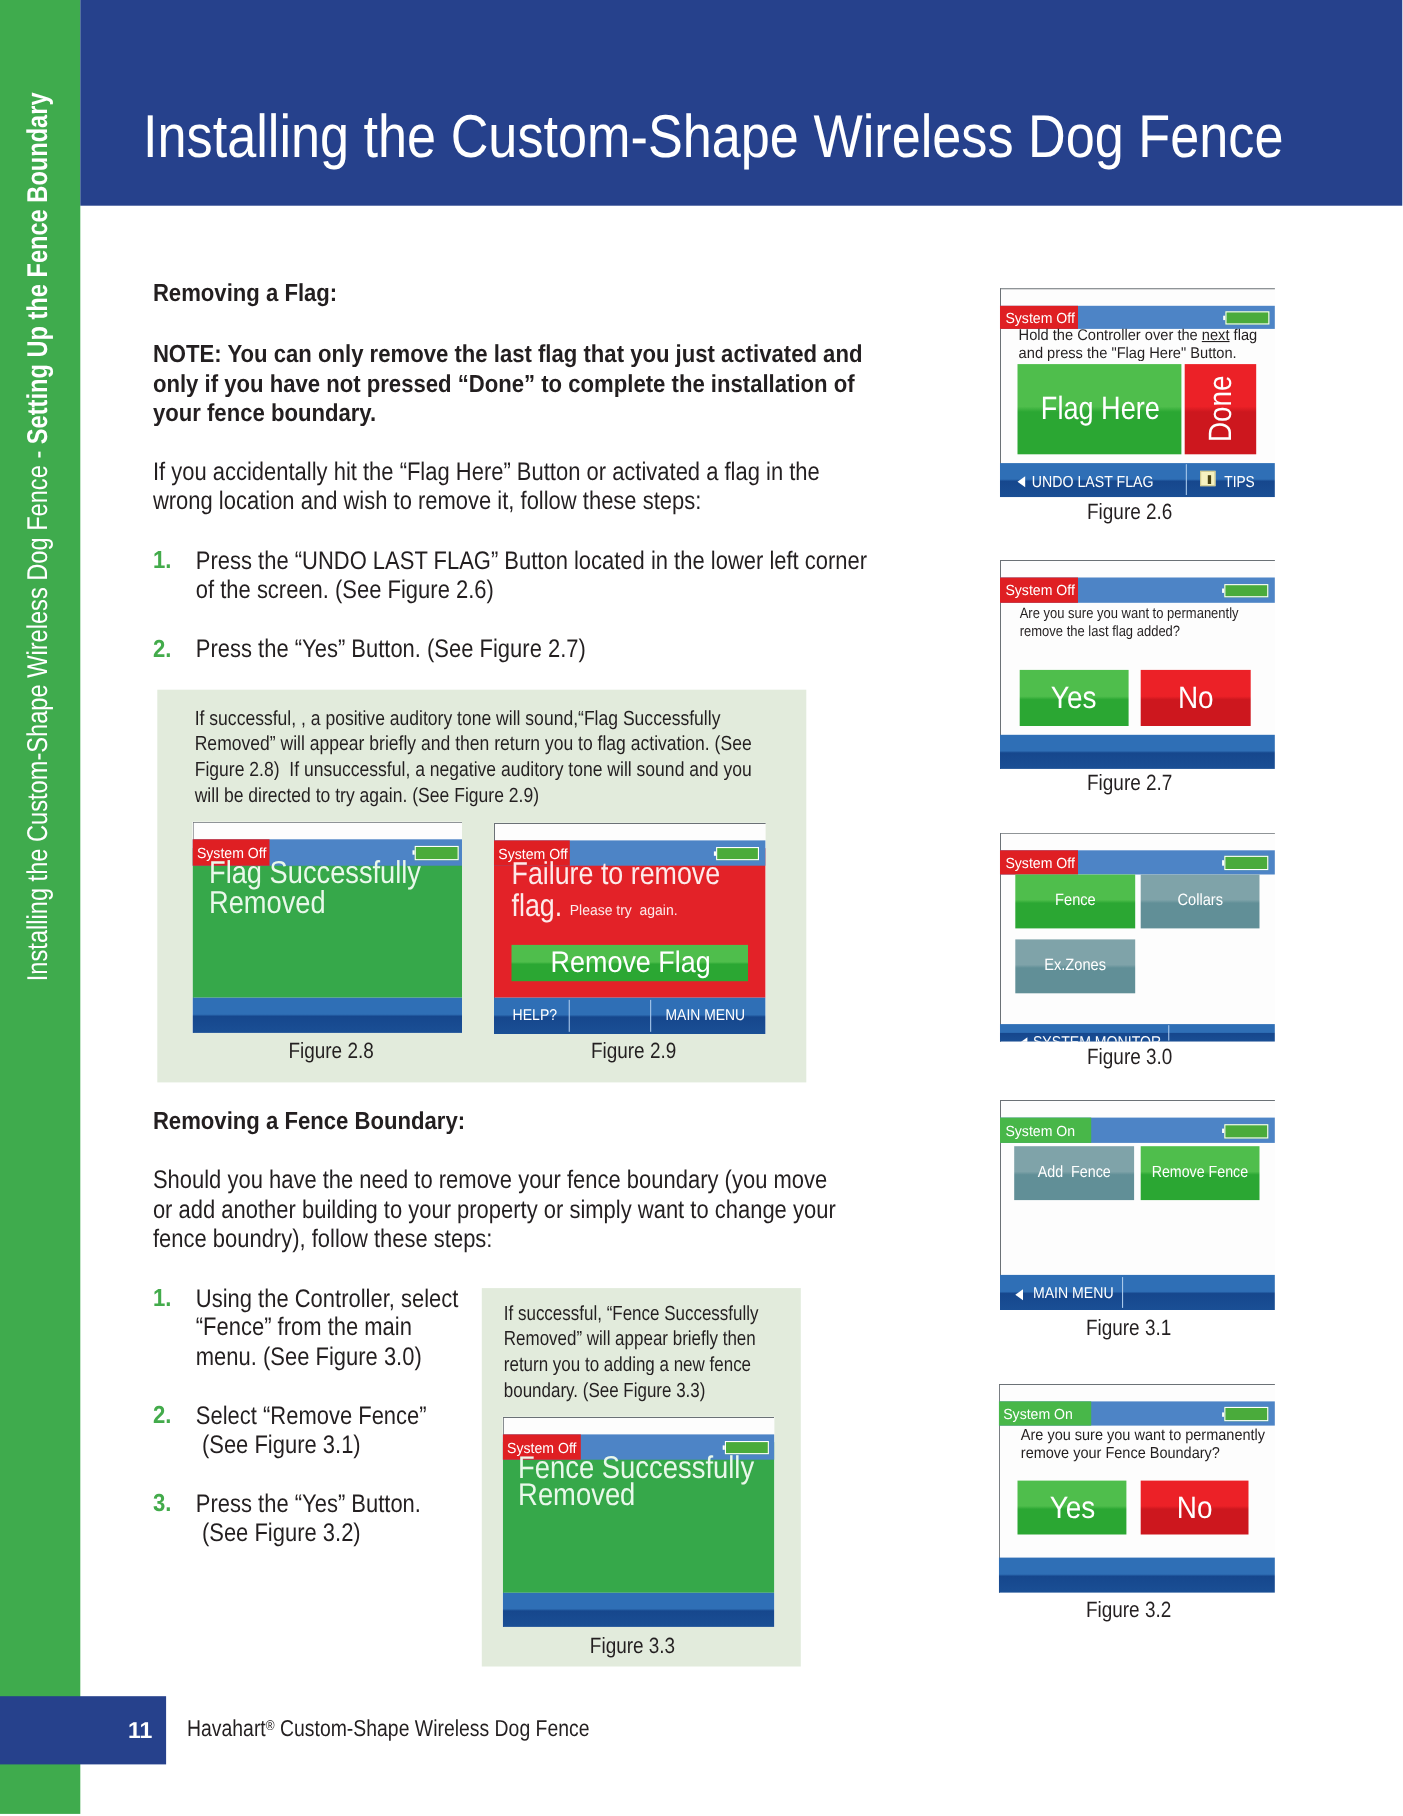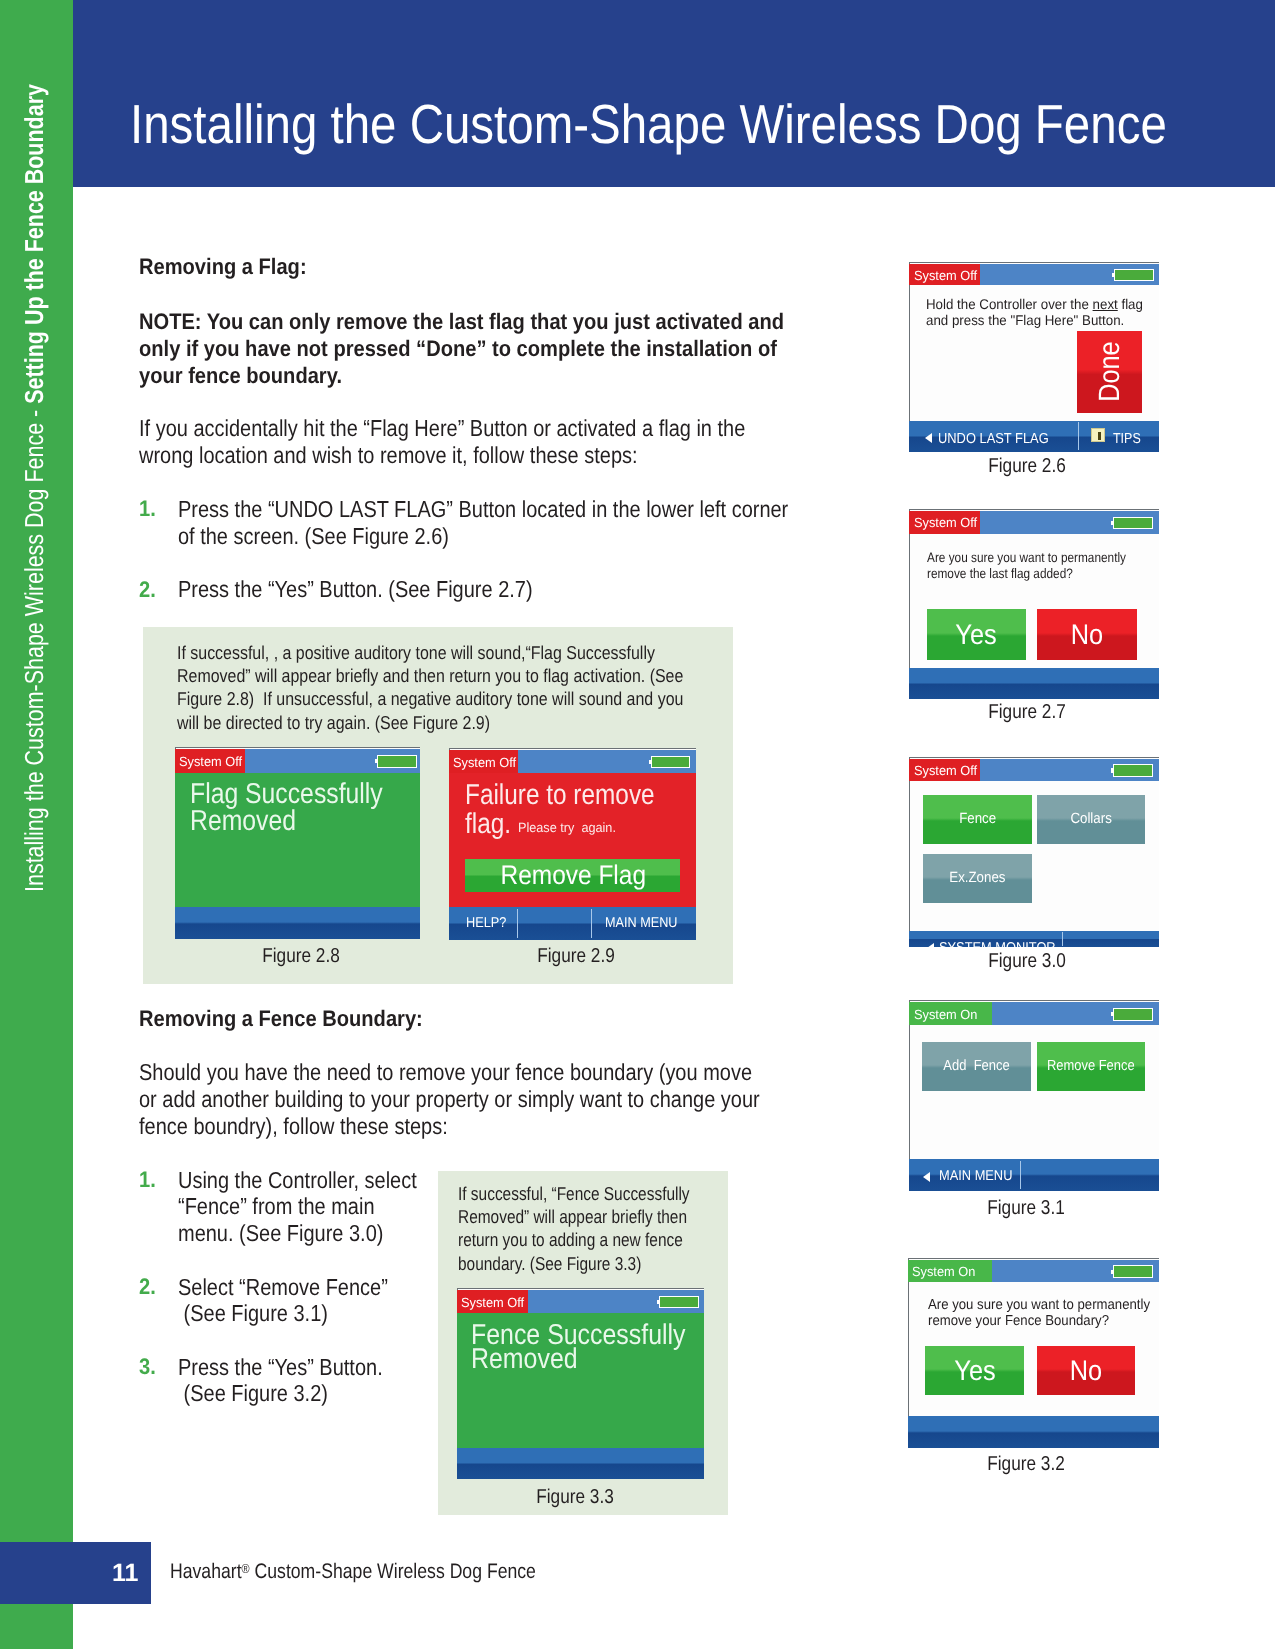--- a/index.html
+++ b/index.html
@@ -11,31 +11,31 @@
   .spine{position:absolute;left:0;top:0;width:73px;height:1649px;background:#3fab4d;}
   .spine-label{position:absolute;white-space:pre;color:#fff;line-height:1;}
 
   .hdr{position:absolute;left:73px;top:0;width:1202px;height:187px;background:#26418c;}
   .hdr-title{position:absolute;left:130px;top:96.5px;color:#fff;
       font-size:55px;white-space:nowrap;transform-origin:0 0;transform:scaleX(0.863);
       line-height:1;}
 
   .foot-box{position:absolute;left:0;top:1542px;width:151px;height:62px;background:#26418c;}
   .foot-num{position:absolute;left:0;top:1542px;width:138.5px;height:62px;color:#fff;
-      font-size:25px;font-weight:bold;text-align:right;line-height:63px;}
+      font-size:21px;font-weight:bold;text-align:right;line-height:63px;}
   .foot-txt{position:absolute;left:169.6px;color:#231f20;font-size:21px;white-space:nowrap;
       transform-origin:0 0;transform:scaleX(0.840);line-height:1;}
 
   .ln{position:absolute;white-space:pre;color:#231f20;transform-origin:0 0;line-height:1;}
   .nm{position:absolute;color:#43ab4b;font-weight:bold;white-space:pre;
       transform-origin:0 0;line-height:1;}
   .callout{position:absolute;background:#e2ebdc;}
 
   .scr{position:absolute;background:#fdfdfd;overflow:hidden;box-shadow:inset 1px 0 0 #6b7176, inset 0 1px 0 #6b7176;}
-  .sbar{position:absolute;left:0;top:2px;width:100%;background:#4d84c6;}
+  .sbar{position:absolute;left:0;top:16px;width:100%;background:#4d84c6;}
   .st{position:absolute;left:0;top:0;height:100%;color:#fff;font-weight:bold;
        display:flex;align-items:center;justify-content:center;line-height:1;}
   .st.off{background:#df1f23;}
   .st.on{background:#48b749;padding-left:12px;}
   .batt{position:absolute;border:1.8px solid #fff;background:#4aab3b;box-sizing:border-box;}
   .battnub{position:absolute;background:#fff;}
   .nav{position:absolute;left:0;bottom:0;width:100%;
        background:linear-gradient(#2f6fb6 0%,#2f6fb6 47%,#16478d 53%,#1a4f95 100%);}
   .navsep{position:absolute;top:6%;height:88%;width:1px;background:#a8c8ea;}
   .tri{position:absolute;width:0;height:0;border-style:solid;
@@ -99,20 +99,23 @@
 <div class="scr" style="left:909.1px;top:261.5px;width:249.5px;height:190.7px;">
 <div class="sbar" style="height:21.1px;">
         <div class="st off" style="width:70.7px;">
           <span style="position:absolute;left:4.7px;top:5.00px;font-size:13.35px;font-weight:normal;white-space:pre;transform:scaleX(0.96);transform-origin:0 0;">System Off</span>
         </div>
         <div class="battnub" style="left:202.9px;top:9.5px;width:2.4px;height:4.3px;"></div>
         <div class="batt" style="left:204.9px;top:5.3px;width:39.8px;height:12.6px;"></div>
       </div>
 <div class="scrtxt" style="left:17.0px;top:35.06px;font-size:14.1px;transform:scaleX(0.945);transform-origin:0 0;"><span>Hold the Controller over the </span><span style="text-decoration:underline;">next</span><span> flag</span></div>
 <div class="scrtxt" style="left:17.0px;top:51.36px;font-size:14.1px;transform:scaleX(0.945);transform-origin:0 0;">and press the "Flag Here" Button.</div>
+<div class="btn green" style="left:16.3px;top:69.3px;width:148.9px;height:82.6px;">
+        <span style="display:block;font-size:29.3px;white-space:pre;transform:scaleX(0.841);">Flag Here</span>
+      </div>
 <div class="btn red" style="left:168.2px;top:69.3px;width:65.1px;height:82.6px;">
         <span style="display:block;font-size:29.3px;white-space:pre;transform:rotate(-90deg) scaleX(0.863);">Done</span>
       </div>
 <div class="nav" style="height:31.6px;">
         <div class="tri" style="left:16.1px;top:12.2px;border-width:5.4px 7.0px 5.4px 0;border-color:transparent #fff transparent transparent;"></div>
         <div class="scrmsg" style="left:28.6px;top:11.73px;font-size:14.5px;font-weight:normal;transform:scaleX(0.888);transform-origin:0 0;">UNDO LAST FLAG</div>
         <div style="position:absolute;left:182.4px;top:7.5px;width:13.8px;height:13.5px;background:#f6f2c0;border:1px solid #cfc98f;box-sizing:border-box;">
           <div style="position:absolute;left:5.5px;top:3.0px;width:2.6px;height:7.6px;background:#4b4414;"></div>
         </div>
         <div class="scrmsg" style="left:203.9px;top:11.03px;font-size:14.5px;font-weight:normal;transform:scaleX(0.859);transform-origin:0 0;">TIPS</div>

